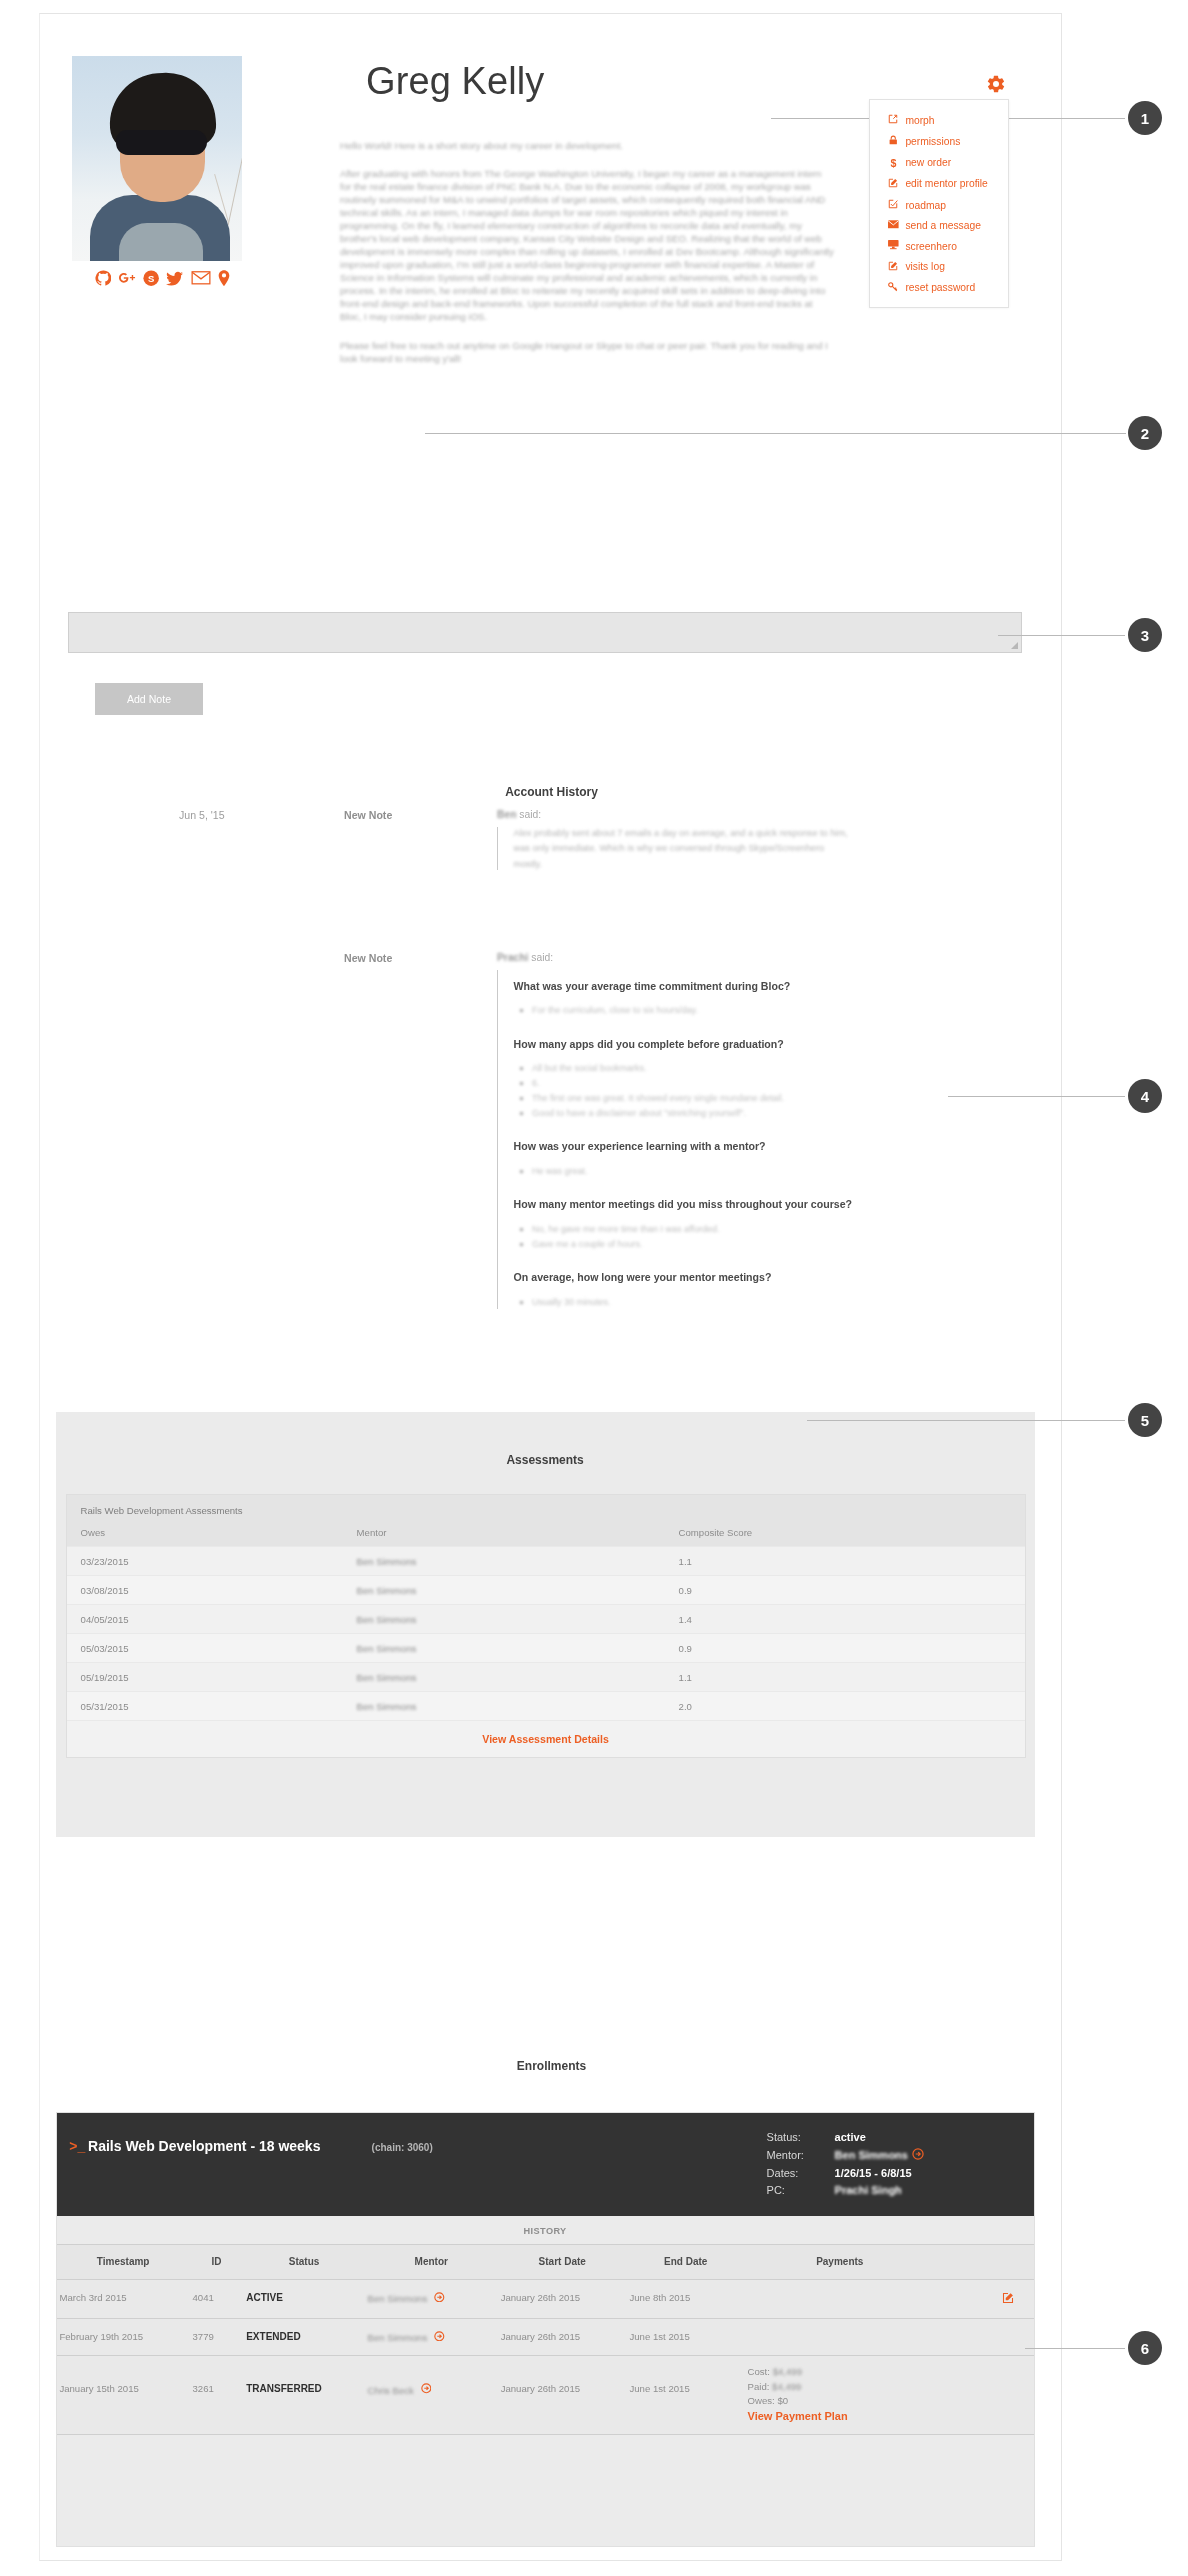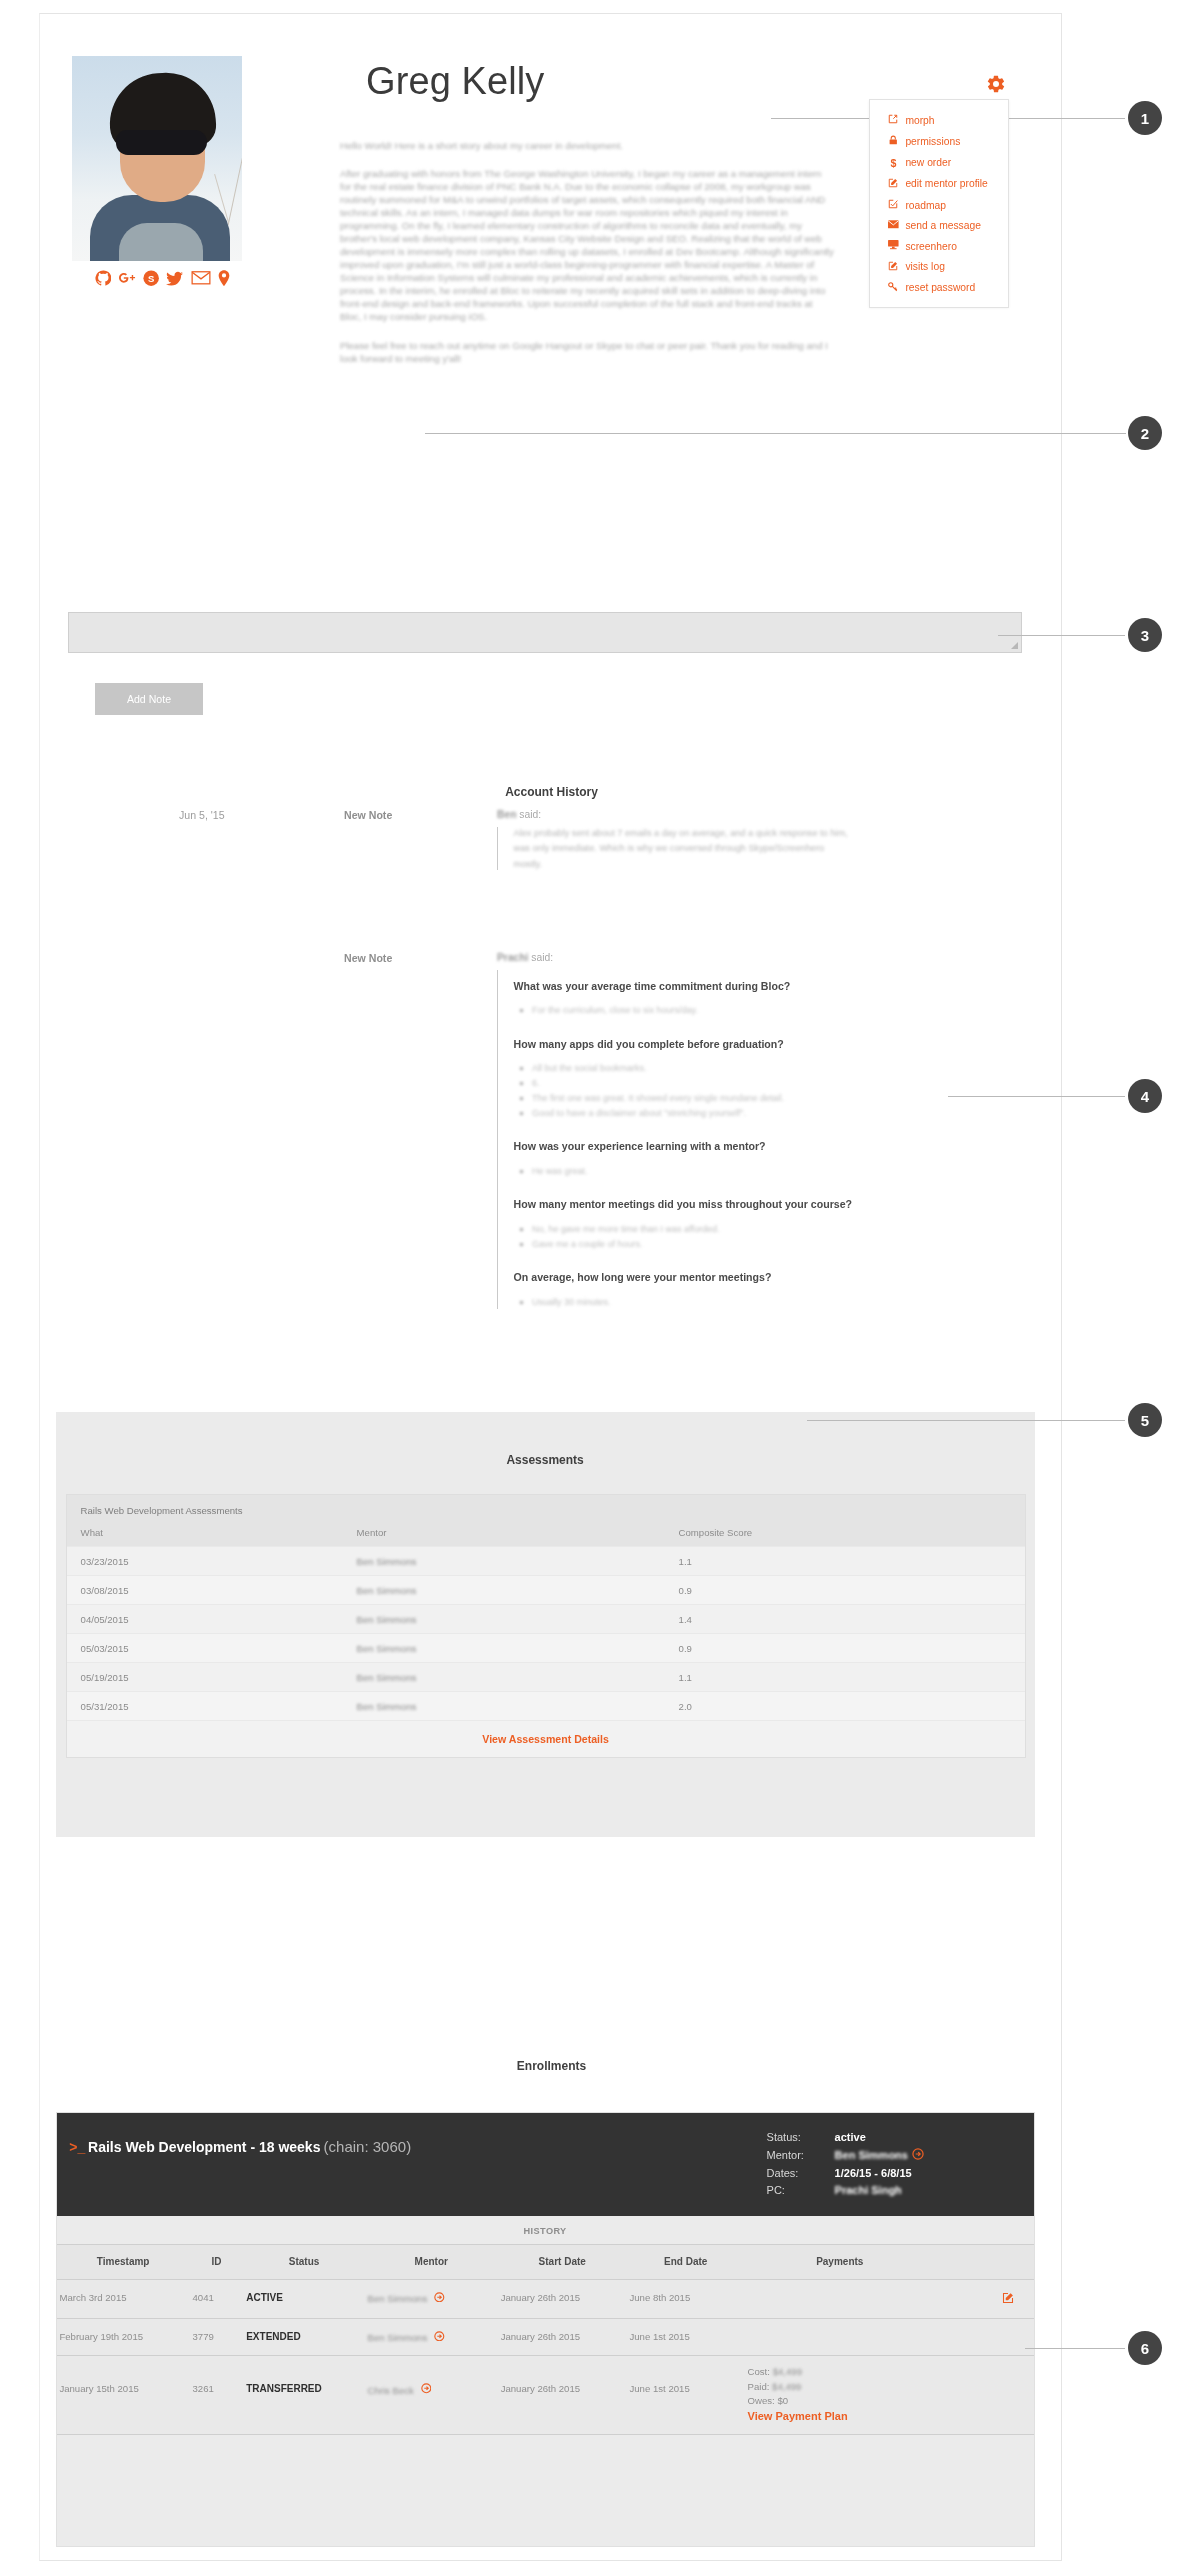--- a/index.html
+++ b/index.html
@@ -209,21 +209,21 @@
     position:absolute; left: 15.6px; top: 2098px;
     width: 979px; height: 435px;
     background:#ebebeb; border:0.7px solid #e0e0e0;
   }
   .enroll-head {
     position:relative; height: 103px; background:#333333;
     padding: 25.5px 0 0 12.7px; color:#ffffff;
   }
   .enroll-head .prompt { color:#ed5f24; font-size: 14px; font-weight:bold; margin-right:2.8px; }
   .enroll-head .ttl { font-size: 14px; font-weight:bold; }
-  .enroll-head .chain { font-size: 15px; color:#b5b5b5; font-weight:normal; }
+  .enroll-head .chain { font-size: 10px; color:#b5b5b5; font-weight:bold;margin-left:48px; }
   .enroll-meta {
     position:absolute; right: 33px; top: 18.4px; width: 234px;
     font-size: 11px;
   }
   .enroll-meta .r { display:flex; margin-bottom: 5px; align-items:center; }
   .enroll-meta .k { width: 68px; color:#d8d8d8; }
   .enroll-meta .v { font-weight:bold; color:#ffffff; }
   .enroll-meta .v.blur { filter: blur(1.8px); -webkit-filter: blur(1.8px); }
   .enroll-meta .arrow { color:#ed5f24; font-size: 10.6px; margin-left: 4.2px; }
 
@@ -478,21 +478,21 @@
     </span>
   </div>
 
   <div id="assessments-panel">
     <div class="sec-title" style="position:absolute;top:41px;width:979px;">Assessments</div>
 
     <div class="assess-card">
       <div class="assess-head">
         <div class="sub">Rails Web Development Assessments</div>
         <div class="cols">
-          <span class="c-date">What</span>
+          <span class="c-date">Owes</span>
           <span class="c-mentor">Mentor</span>
           <span class="c-score">Composite Score</span>
         </div>
       </div>
 
       <div class="assess-row">
         <span class="c-date">03/23/2015</span>
         <span class="c-mentor m">Ben Simmons</span>
         <span class="c-score">1.1</span>
       </div>

